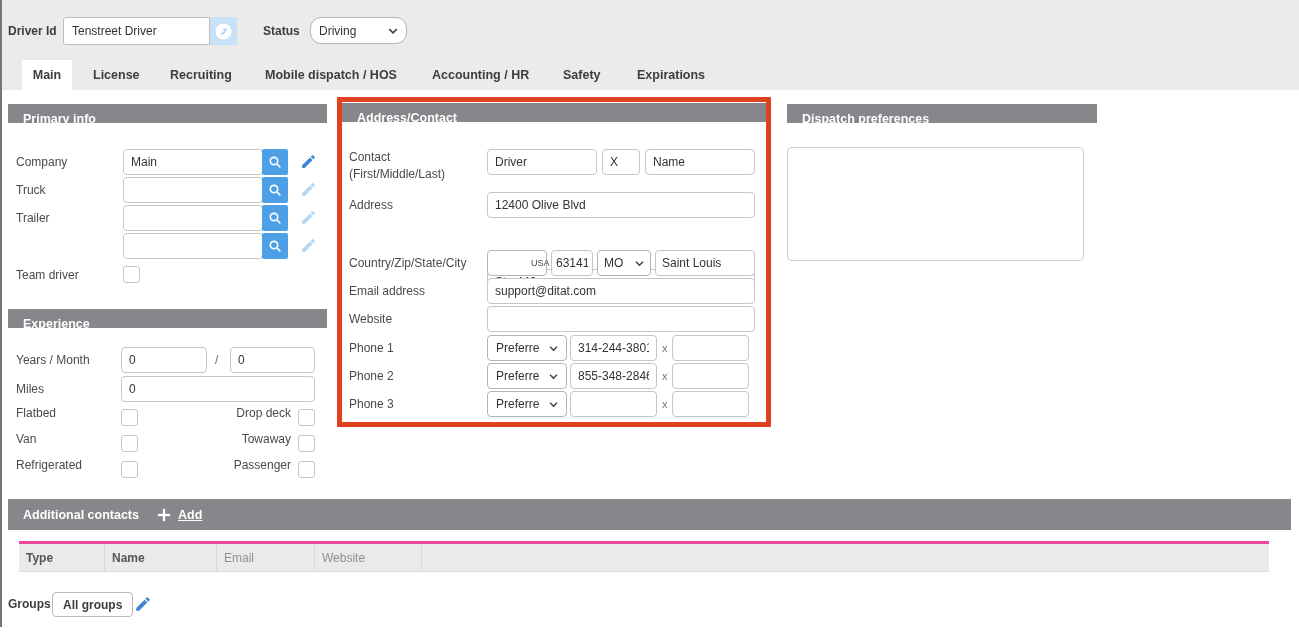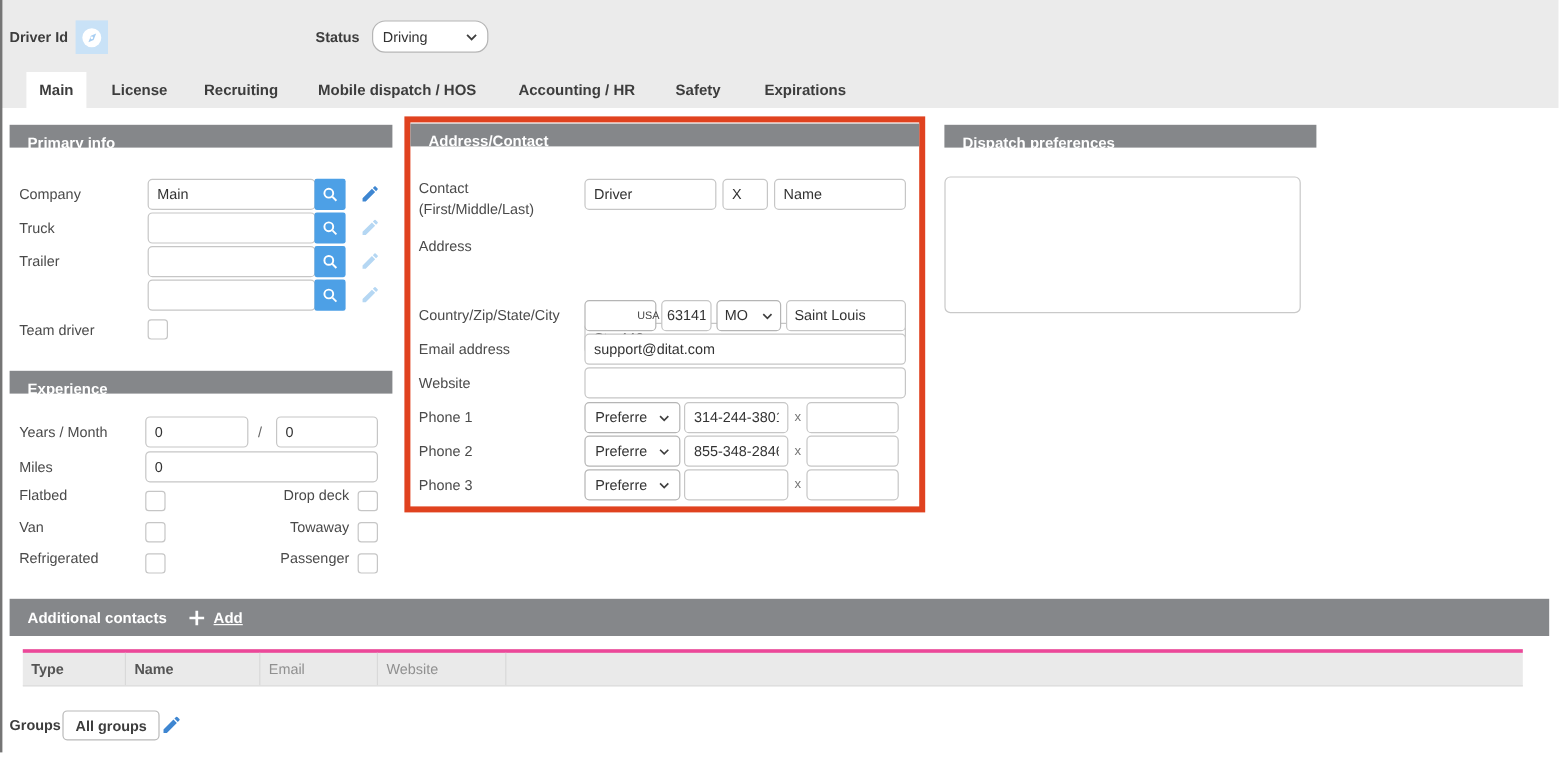--- a/index.html
+++ b/index.html
@@ -65,20 +65,21 @@
 </style>
 </head>
 <body>
 
 <div class="page">
 
   <div class="topstrip"></div>
 
   <span class="toplabel" style="left:8px">Driver Id</span>
   <div class="driverid-group">
+    <input type="text" value="Tenstreet Driver" style="">
     <button class="compass-btn">
       <span style="display:flex">
         <svg width="19" height="19" viewBox="0 0 24 24">
             <circle cx="12" cy="12" r="10" fill="#ffffff"></circle>
             <path fill="#a9cff2" d="M16.6 7.4l-5.5 2.4-2.7 6.8 5.5-2.4z"></path>
             <circle cx="12" cy="12" r="1.4" fill="#ffffff"></circle>
           </svg>
       </span>
     </button>
   </div>
@@ -189,20 +190,21 @@
   <div class="addrbox">
     <div class="phead">Address/Contact</div>
 
     <span class="flabel" style="left:7px; top:48px; line-height:15px;">Contact</span>
     <span class="flabel" style="left:7px; top:65px; line-height:15px;">(First/Middle/Last)</span>
     <input class="inp" style="left: 145px; top: 47px; width: 110px;" value="Driver">
     <input class="inp" style="left: 260px; top: 47px; width: 38px;" value="X">
     <input class="inp" style="left: 303px; top: 47px; width: 110px;" value="Name">
 
     <span class="flabel" style="left:7px; top:90px;">Address</span>
+    <input class="inp" style="left: 145px; top: 90px; width: 268px;" value="12400 Olive Blvd">
     <input class="inp" style="left: 145px; top: 119px; width: 268px; margin-top: 48px;" value="Ste 440">
 
     <span class="flabel" style="left:7px; top:148px;">Country/Zip/State/City</span>
     <div class="sel selbox" style="left:145px; top:148px; width:60px; height:26px; padding:0 5px 0 6px;">
       <span class="small">USA</span>
       <span class="chev" style="display:flex">
           <svg width="11" height="11" viewBox="0 0 16 16" fill="none" stroke="#3f3f3f" stroke-width="2">
             <polyline points="3,5.5 8,10.5 13,5.5"></polyline>
           </svg>
         </span>

